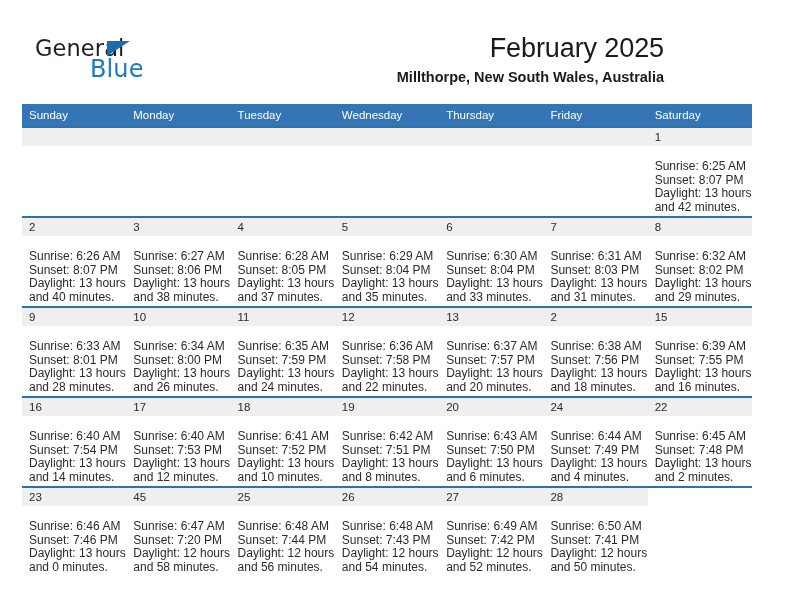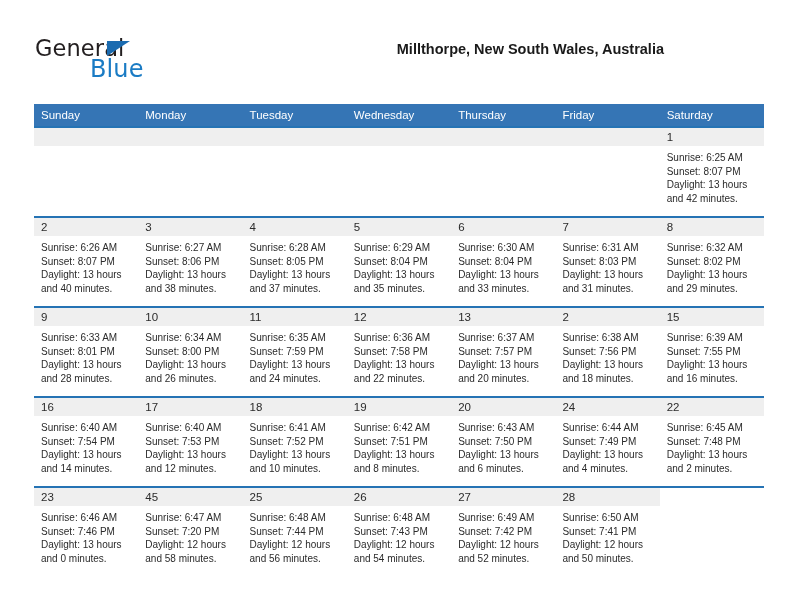--- a/index.html
+++ b/index.html
@@ -91,21 +91,21 @@
     font-size: 14.5px;
     font-weight: 700;
     color: #1a1a1a;
     line-height: 1.1;
     white-space: nowrap;
   }
 
   
   .calendar {
     position: absolute;
-    left: 34px;
+    left: 22px;
     top: 104px;
     width: 730px;
     border-collapse: collapse;
     table-layout: fixed;
   }
 
   .calendar th {
     background: #3575b5;
     color: #ffffff;
     font-size: 11.5px;
@@ -137,22 +137,22 @@
     line-height: 16px;
   }
   .cell-blank .daynum-band {
     background: transparent;
   }
   .cell-blank.band-filled .daynum-band {
     background: #efefef;
   }
 
   .cell-body {
-    padding: 5px 6px 0 7px;
-    font-size: 10px;
+    padding: 14px 6px 0 7px;
+    font-size: 12px;
     line-height: 13.6px;
     color: #2b2b2b;
   }
   .cell-body div {
     white-space: nowrap;
   }
 </style>
 </head>
 <body>
 
@@ -160,20 +160,21 @@
 
   <div class="header">
 
     <div class="logo">
       <span class="logo-general">General</span>
       <span class="logo-triangle"></span>
       <span class="logo-blue">Blue</span>
     </div>
 
     <div class="title-block">
+      <div class="cal-title">February 2025</div>
       <div class="cal-subtitle">Millthorpe, New South Wales, Australia</div>
     </div>
 
   </div>
 
   <table class="calendar">
     <thead>
       <tr id="weekday-row">
           <th>Sunday</th>
           <th>Monday</th>

